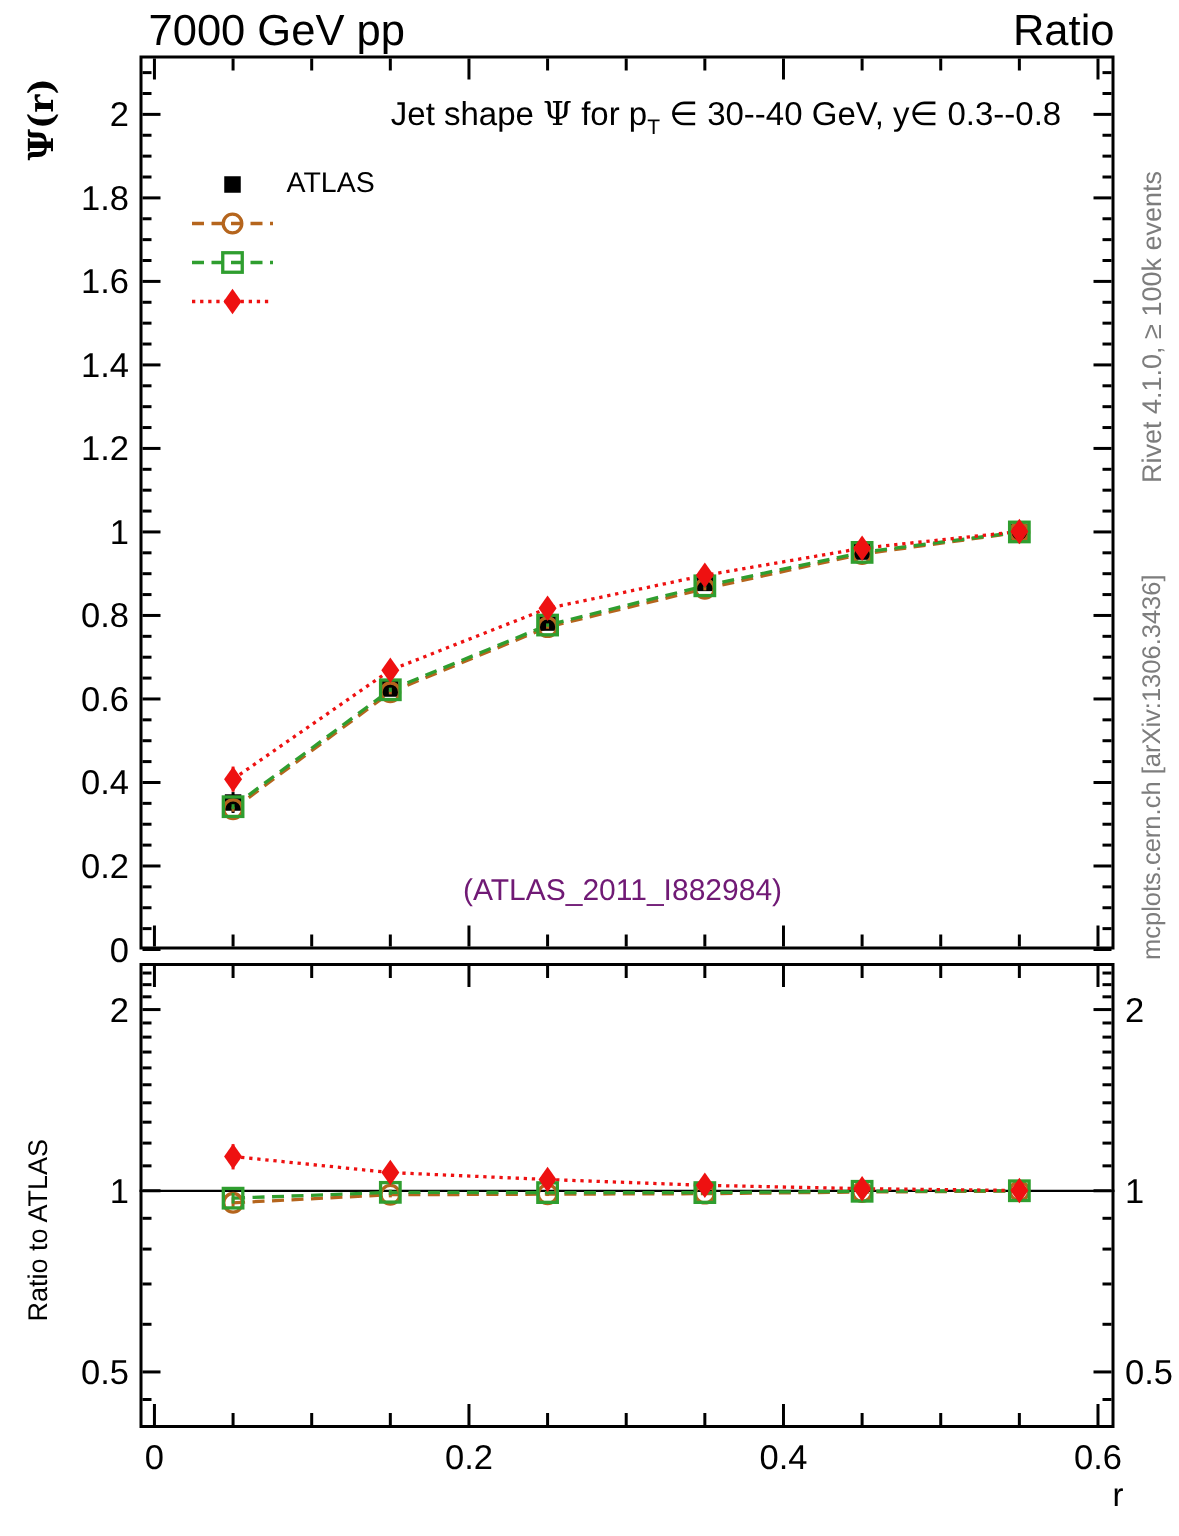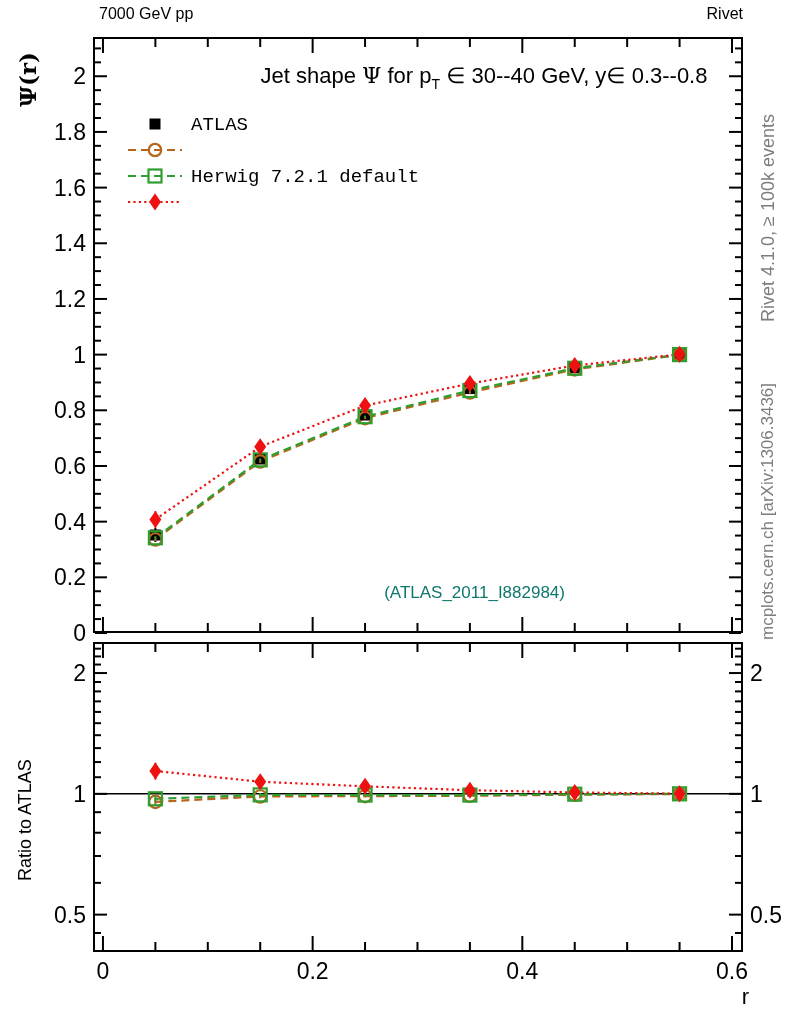--- a/index.html
+++ b/index.html
@@ -1,34 +1,34 @@
 <!DOCTYPE html>
 <html><head>
 <meta charset="utf-8">
 <style>
   html,body{margin:0;padding:0;background:#fff;}
   .page{position:relative;width:786px;height:1024px;background:#ffffff;
         font-family:"Liberation Sans",sans-serif;color:#000;overflow:hidden;}
   #chart{position:absolute;left:0;top:0;}
-  .hdr{position:absolute;top:5px;font-size:16px;color:#000;}
+  .hdr{position:absolute;top:5px;font-size:29px;color:#000;}
   #hdr-left{left:99px;}
   #hdr-right{right:43px;}
   #plot-title{position:absolute;left:93px;top:63px;width:782px;text-align:center;
               font-size:22px;white-space:nowrap;}
   .serif{font-family:"DejaVu Serif",serif;}
   .sub{font-size:14px;vertical-align:-6px;}
   #ylab-main{position:absolute;left:14px;top:107px;transform:rotate(-90deg);
              transform-origin:0 0;font-family:"DejaVu Serif",serif;font-weight:bold;
              font-size:23px;white-space:nowrap;}
   #legend{position:absolute;left:127px;top:110px;}
-  .lgd-row{display:flex;align-items:flex-end;height:26px;font-family:Liberation Mono, monospace;}
+  .lgd-row{display:flex;align-items:center;height:26px;}
   .lgd-label{font-size:19px;margin-left:8px;white-space:nowrap;}
   svg.lgd{width:56px;height:24px;flex:0 0 auto;}
-  #watermark{position:absolute;left:265px;top:583px;width:300px;text-align:right;
-             font-size:17px;color:#0f766e;}
+  #watermark{position:absolute;left:265px;top:583px;width:300px;text-align:center;
+             font-size:20px;color:#701a75;}
   .vtext{position:absolute;transform:rotate(-90deg);transform-origin:0 0;
          white-space:nowrap;color:#7d7d7d;}
   #rivet{left:758px;top:322px;font-size:18px;}
   #mcplots{left:758px;top:640px;font-size:17px;}
   #ylab-ratio{position:absolute;left:15px;top:881px;transform:rotate(-90deg);
               transform-origin:0 0;font-size:18px;color:#000;white-space:nowrap;}
   #xlab{position:absolute;left:693px;top:984px;width:56px;text-align:right;
         font-size:22px;}
 </style>
 </head>
@@ -359,21 +359,21 @@
         <line x1="469.89516129032256" y1="791.5874296140252" x2="469.89516129032256" y2="788.8564397720863" stroke="#ee1111" stroke-width="2"></line>
         <path d="M 469.89516129032256 781.716585001014 L 475.89516129032256 790.216585001014 L 469.89516129032256 798.716585001014 L 463.89516129032256 790.216585001014 Z" fill="#ee1111"></path>
         <line x1="574.733870967742" y1="793.4901234042853" x2="574.733870967742" y2="791.4154831542882" stroke="#ee1111" stroke-width="2"></line>
         <path d="M 574.733870967742 783.949715998779 L 580.733870967742 792.449715998779 L 574.733870967742 800.949715998779 L 568.733870967742 792.449715998779 Z" fill="#ee1111"></path>
         <line x1="679.5725806451613" y1="794.3618997235845" x2="679.5725806451613" y2="792.9691432769421" stroke="#ee1111" stroke-width="2"></line>
         <path d="M 679.5725806451613 785.1641301314789 L 685.5725806451613 793.6641301314789 L 679.5725806451613 802.1641301314789 L 673.5725806451613 793.6641301314789 Z" fill="#ee1111"></path>
       </g>
     </svg>
 
   <div id="hdr-left" class="hdr">7000 GeV pp</div>
-  <div id="hdr-right" class="hdr">Rivet</div>
+  <div id="hdr-right" class="hdr">Ratio</div>
 
   <div id="ylab-main">Ψ(r)</div>
 
   <div id="plot-title"><span>Jet shape </span><span class="serif">Ψ</span><span> for p</span><span class="sub">T</span><span> ∈ 30--40 GeV, y∈ 0.3--0.8</span></div>
 
   <div id="legend">
     <div class="lgd-row">
       <svg class="lgd" viewBox="0 0 56 24">
           <g>
             <rect x="22.5" y="6.5" width="11" height="11" fill="#000000"></rect>
@@ -389,21 +389,20 @@
           </g>
         </svg>
     </div>
     <div class="lgd-row">
       <svg class="lgd" viewBox="0 0 56 24">
           <line x1="1" y1="12" x2="55" y2="12" stroke="#2f9e2f" stroke-width="2.2" stroke-dasharray="8,5"></line>
           <g>
             <rect x="21.5" y="5.5" width="13" height="13" fill="none" stroke="#2f9e2f" stroke-width="2.2"></rect>
           </g>
         </svg>
-      <span class="lgd-label">Herwig 7.2.1 default</span>
     </div>
     <div class="lgd-row">
       <svg class="lgd" viewBox="0 0 56 24">
           <line x1="1" y1="12" x2="55" y2="12" stroke="#ee1111" stroke-width="2.2" stroke-dasharray="2.2,3.2"></line>
           <g>
             <path d="M 28 3.5 L 34 12 L 28 20.5 L 22 12 Z" fill="#ee1111"></path>
           </g>
         </svg>
     </div>
   </div>

